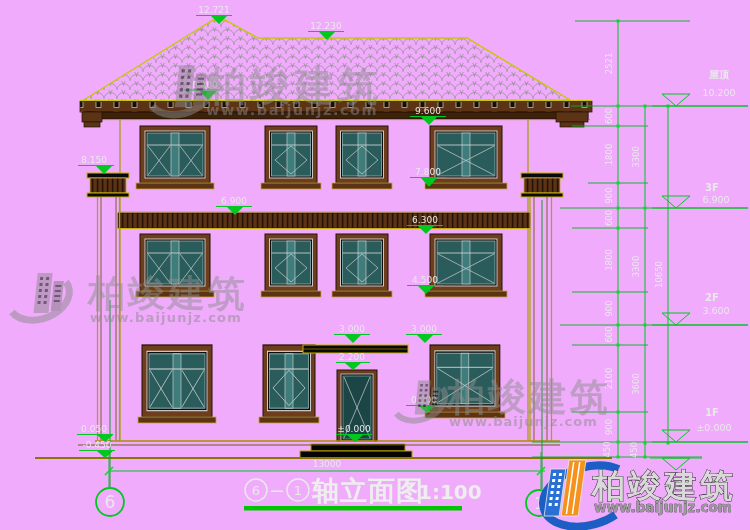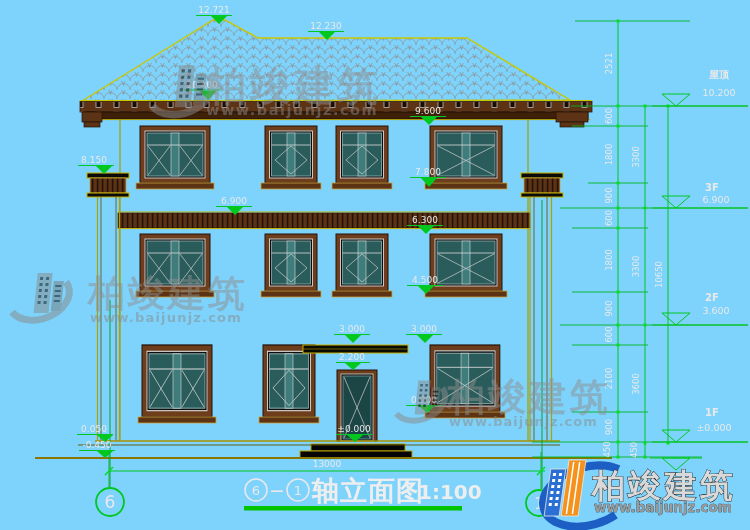--- a/index.html
+++ b/index.html
@@ -1,16 +1,16 @@
 <!DOCTYPE html>
 <html><head>
 <meta charset="utf-8">
 <style>
   html,body{margin:0;padding:0;background:#000;}
-  #canvas{position:relative;width:750px;height:530px;background:#7dd3fc;overflow:hidden;
+  #canvas{position:relative;width:750px;height:530px;background:#f0abfc;overflow:hidden;
           font-family:"DejaVu Sans",sans-serif;}
   svg{position:absolute;left:0;top:0;}
   text{font-family:"DejaVu Sans",sans-serif;}
   .dim{font-size:9px;fill:#e9e9e9;}
   .dimr{font-size:8.5px;fill:#e9e9e9;}
   .lvl{font-size:10px;fill:#e9e9e9;font-weight:bold;}
   .lvlv{font-size:9.5px;fill:#e9e9e9;}
   .gl{stroke:#00c81e;stroke-width:1;fill:none;}
   .gtri{fill:#00c81e;stroke:none;}
   .gtrih{fill:none;stroke:#00c81e;stroke-width:1;}

